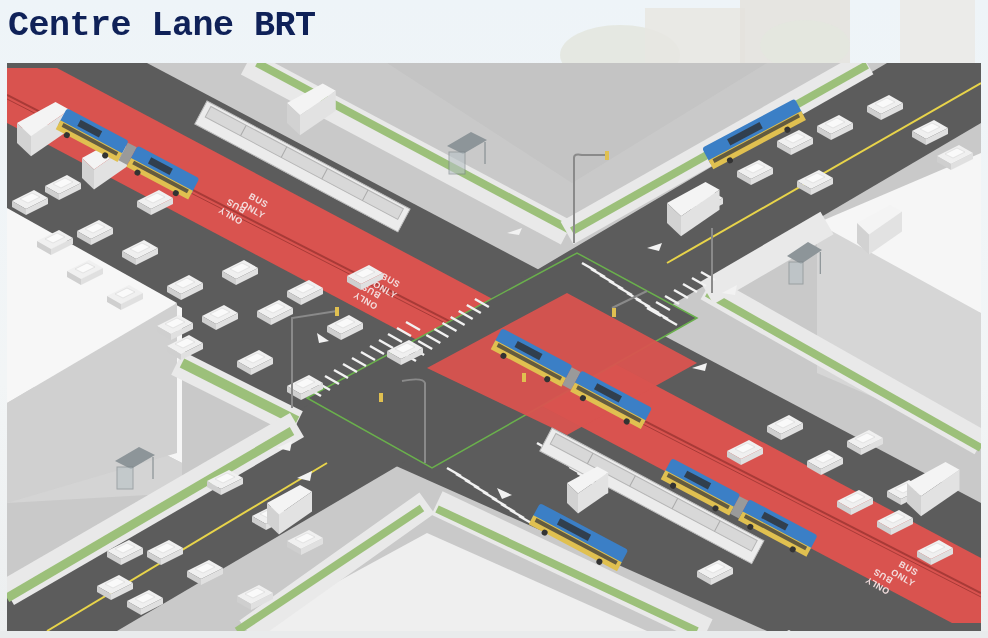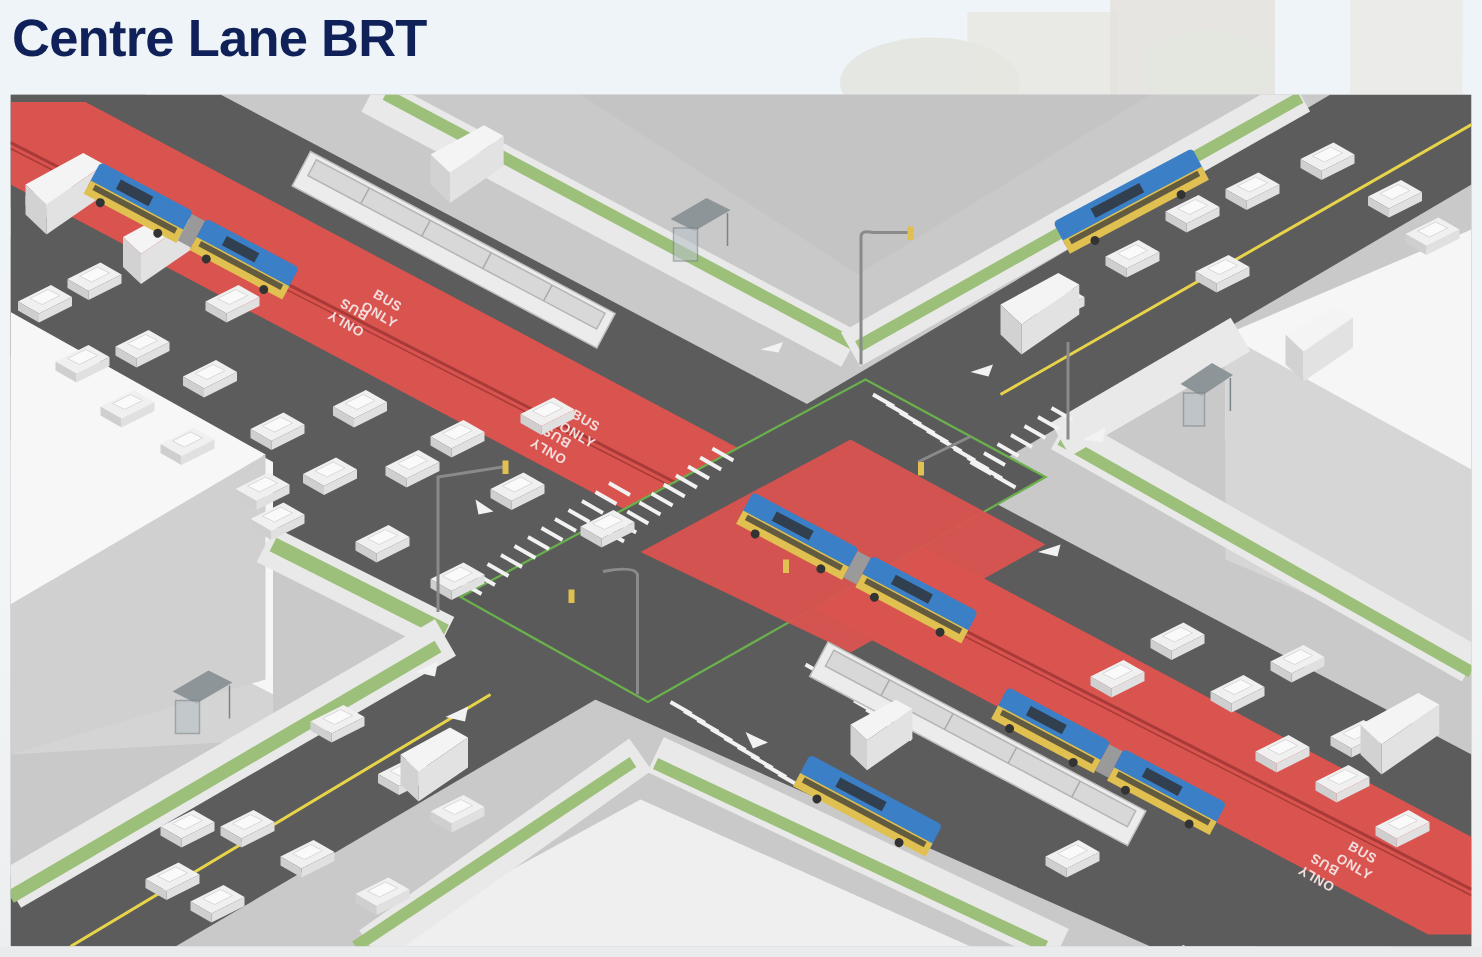--- a/index.html
+++ b/index.html
@@ -2,21 +2,21 @@
 <html><head>
 <meta charset="utf-8">
 <style>
   html,body{margin:0;padding:0;}
   body{width:988px;height:638px;overflow:hidden;position:relative;
        background:linear-gradient(180deg,#eef4f8 0%,#f2f5f6 60%,#eceeef 100%);
        font-family:"Liberation Sans",sans-serif;}
   .bgphoto{position:absolute;left:0;top:0;width:988px;height:63px;overflow:hidden;}
   .bgphoto .bld{position:absolute;background:#e7e6e2;opacity:.85;}
   .bgphoto .tree{position:absolute;border-radius:50%;background:#e3e7df;opacity:.9;}
-  .title{position:absolute;left:8px;top:4px;margin:0;font-family:Liberation Sans, sans-serif;
+  .title{position:absolute;left:8px;top:4px;margin:0;font-family:Liberation Mono, monospace;
          font-weight:bold;font-size:35px;letter-spacing:-0.5px;color:#0f2158;line-height:44px;}
   .scene{position:absolute;left:7px;top:63px;width:974px;height:568px;overflow:hidden;background:#c6c6c6;}
   .scene svg{display:block;}
   .bus-label{font-family:"Liberation Sans",sans-serif;font-weight:bold;font-size:9px;fill:#f3dede;letter-spacing:.5px;}
   .footer-strip{position:absolute;left:0;top:631px;width:988px;height:7px;background:#e9ebec;}
 </style>
 </head>
 <body>
 
 <div class="bgphoto">

